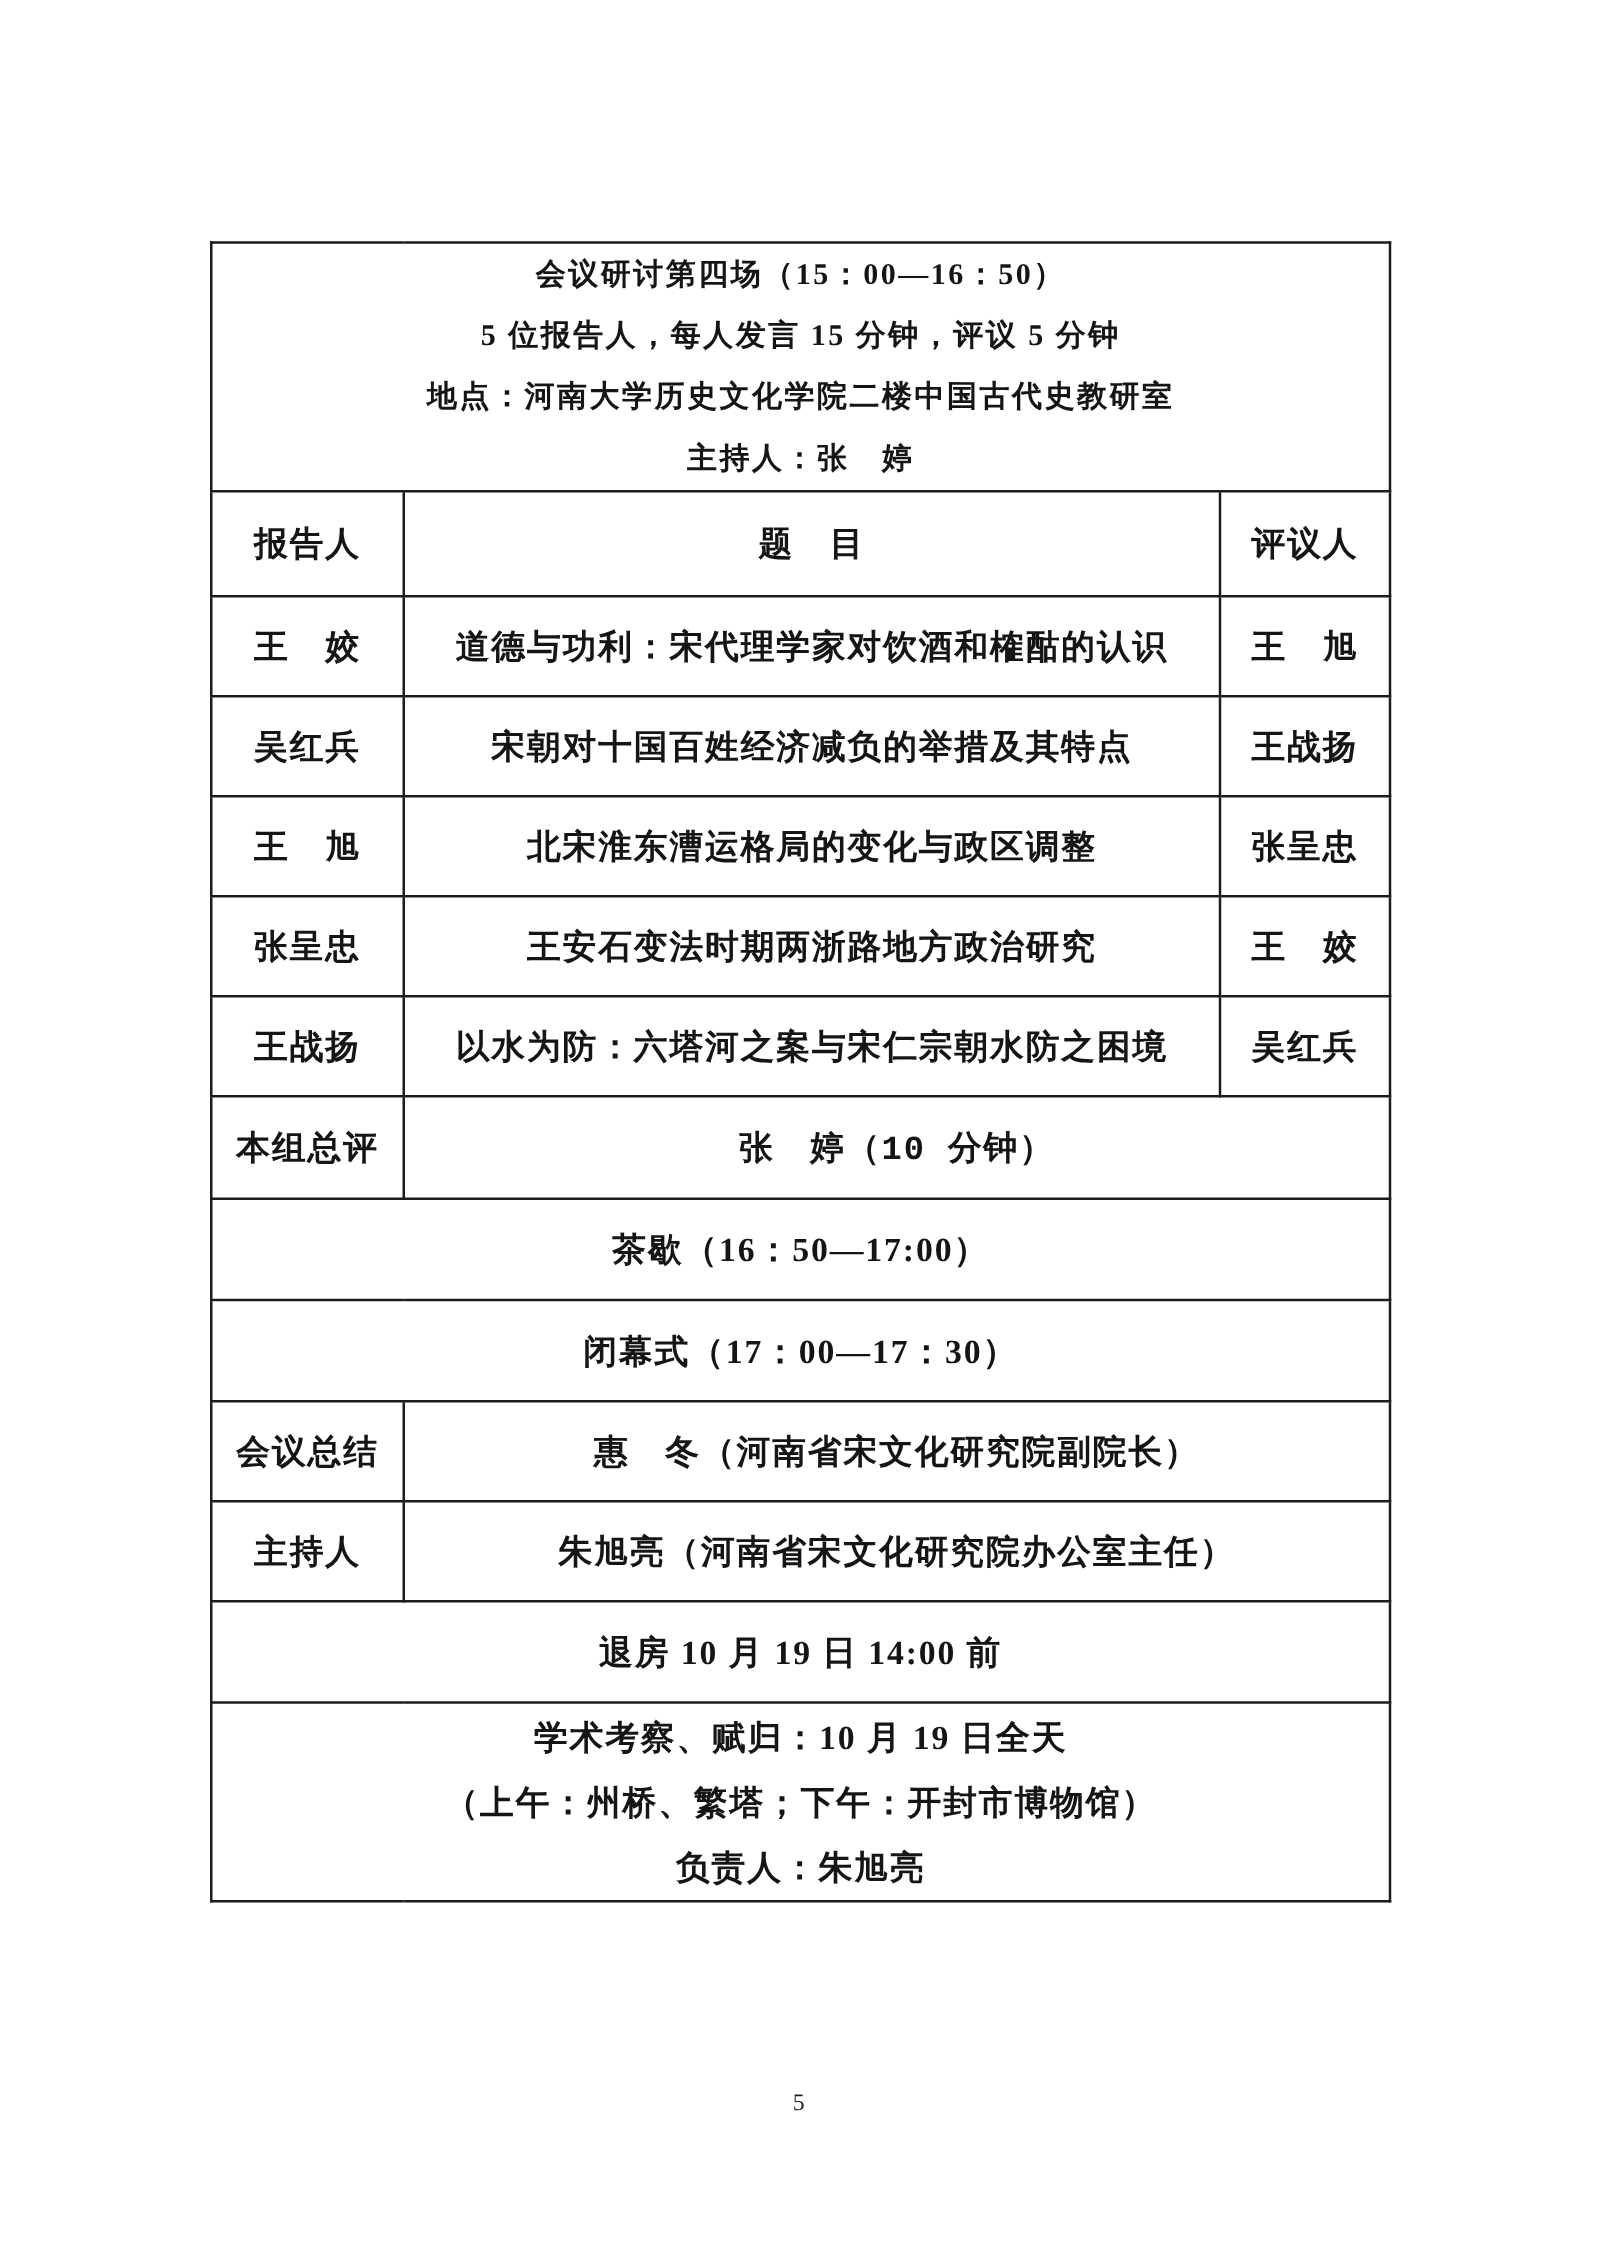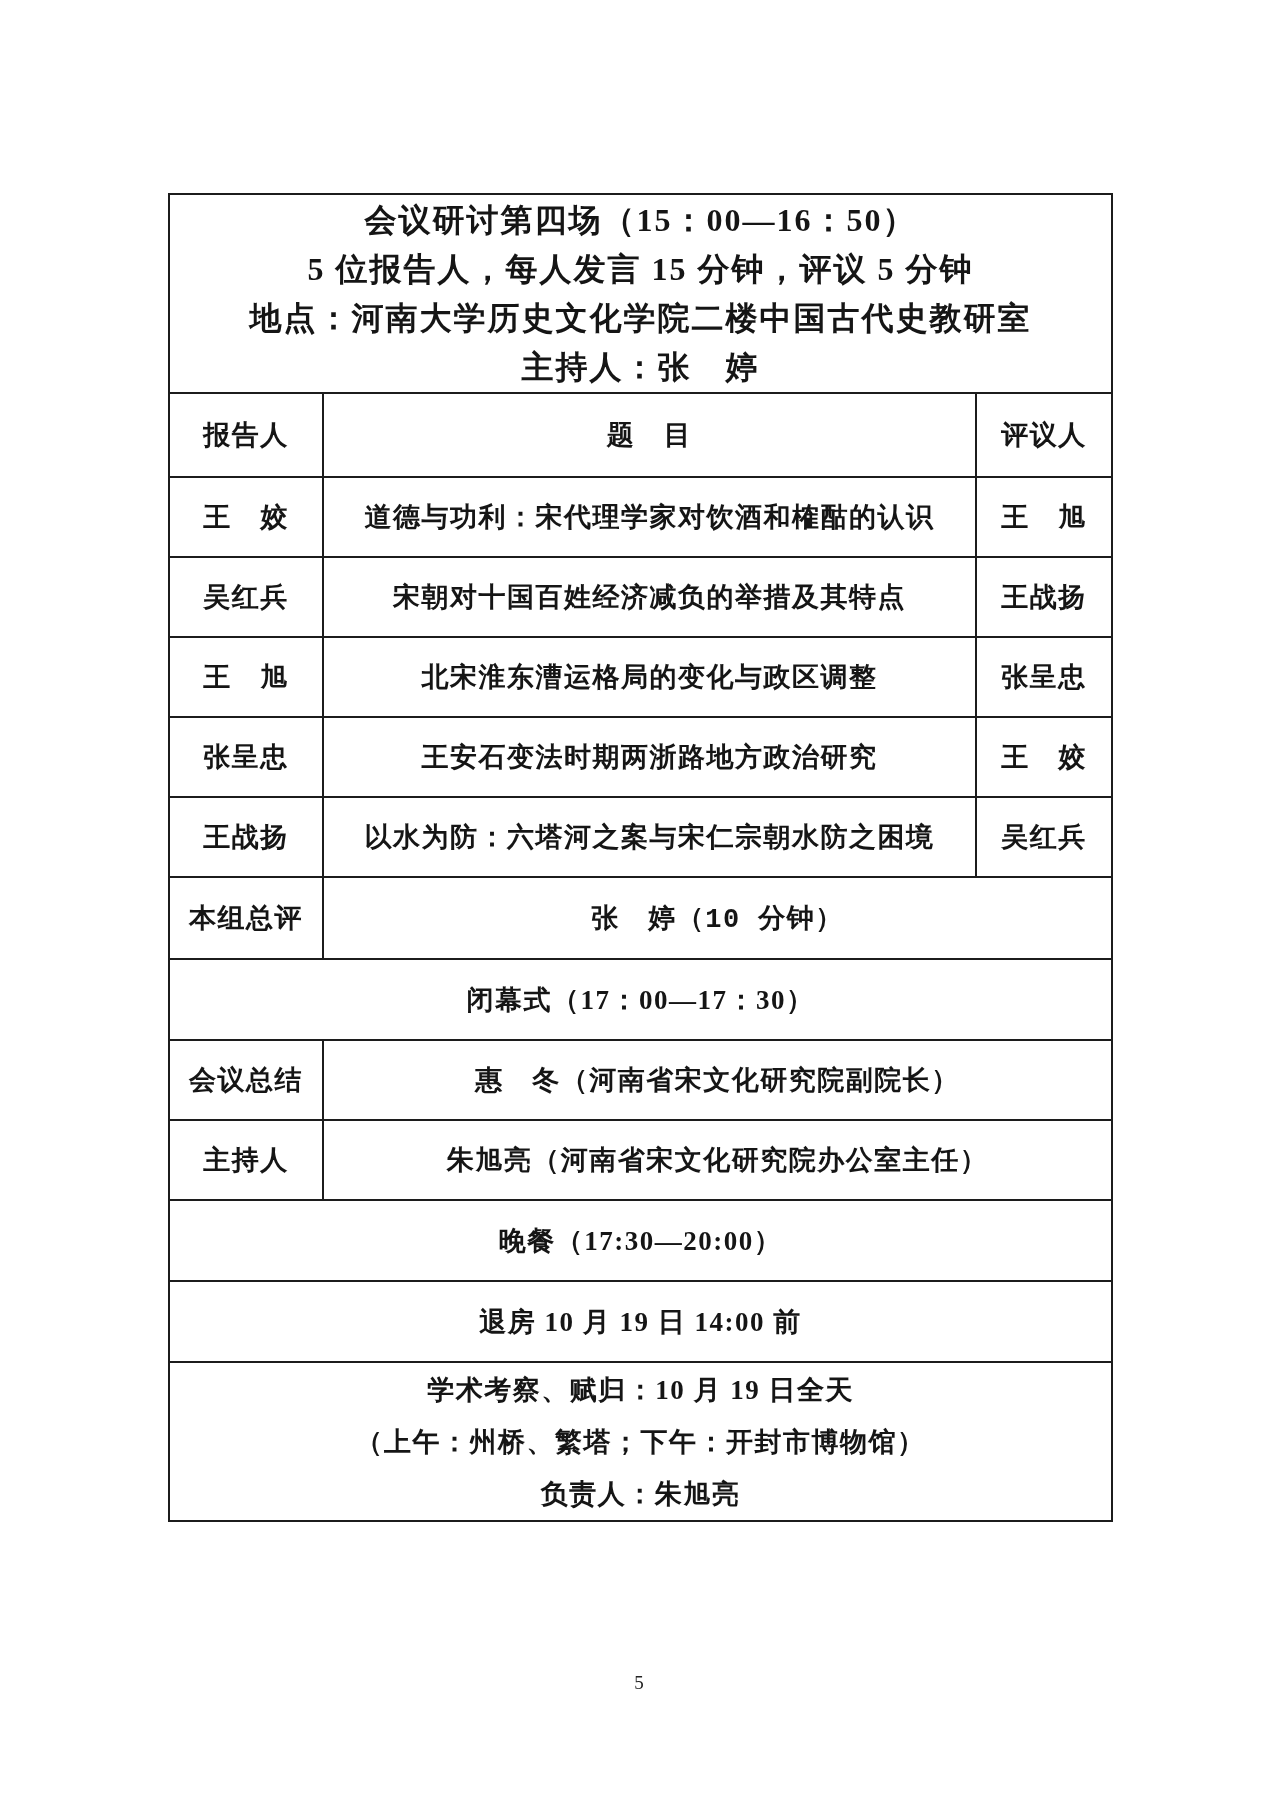--- a/index.html
+++ b/index.html
@@ -32,21 +32,21 @@
     font-weight: bold;
     letter-spacing: 1.5px;
     padding: 0 4px;
     overflow: hidden;
   }
   .col-presenter { width: 154px; }
   .col-topic     { width: 653px; }
   .col-discussant{ width: 136px; }
 
   tr.r-sessionhead td { height: 197px; }
-  .session-line { line-height: 49px; font-size: 32px; font-weight: bold; letter-spacing: 2px; }
+  .session-line { line-height: 49px; font-size: 24px; font-weight: bold; letter-spacing: 2px; }
 
   tr.r-colhdr td { height: 82px; border-radius: 23px; }
   tr.r-data td   { height: 78px; border-radius: 11px; }
   tr.r-review td { height: 80px; font-family: Liberation Mono, monospace; }
   tr.r-band td   { height: 79px; }
   tr.r-host td   { height: 78px; }
   tr.r-trip td   { height: 157px; }
   .trip-line { line-height: 52px; }
 
   .pagenum {
@@ -113,38 +113,38 @@
       <td>王战扬</td>
       <td>以水为防：六塔河之案与宋仁宗朝水防之困境</td>
       <td>吴红兵</td>
     </tr>
 
     <tr class="r-review">
       <td>本组总评</td>
       <td colspan="2">张　婷（10 分钟）</td>
     </tr>
 
+    <tr class="r-band">
+      <td colspan="3">茶歇（16：50—17:00）</td>
+    </tr>
 
     <tr class="r-band">
       <td colspan="3">闭幕式（17：00—17：30）</td>
     </tr>
 
     <tr class="r-host">
       <td>会议总结</td>
       <td colspan="2">惠　冬（河南省宋文化研究院副院长）</td>
     </tr>
 
     <tr class="r-host">
       <td>主持人</td>
       <td colspan="2">朱旭亮（河南省宋文化研究院办公室主任）</td>
     </tr>
 
-    <tr class="r-band">
-      <td colspan="3">晚餐（17:30—20:00）</td>
-    </tr>
 
     <tr class="r-band">
       <td colspan="3">退房 10 月 19 日 14:00 前</td>
     </tr>
 
     <tr class="r-trip">
       <td colspan="3">
         <div class="trip-line">学术考察、赋归：10 月 19 日全天</div>
         <div class="trip-line">（上午：州桥、繁塔；下午：开封市博物馆）</div>
         <div class="trip-line">负责人：朱旭亮</div>

